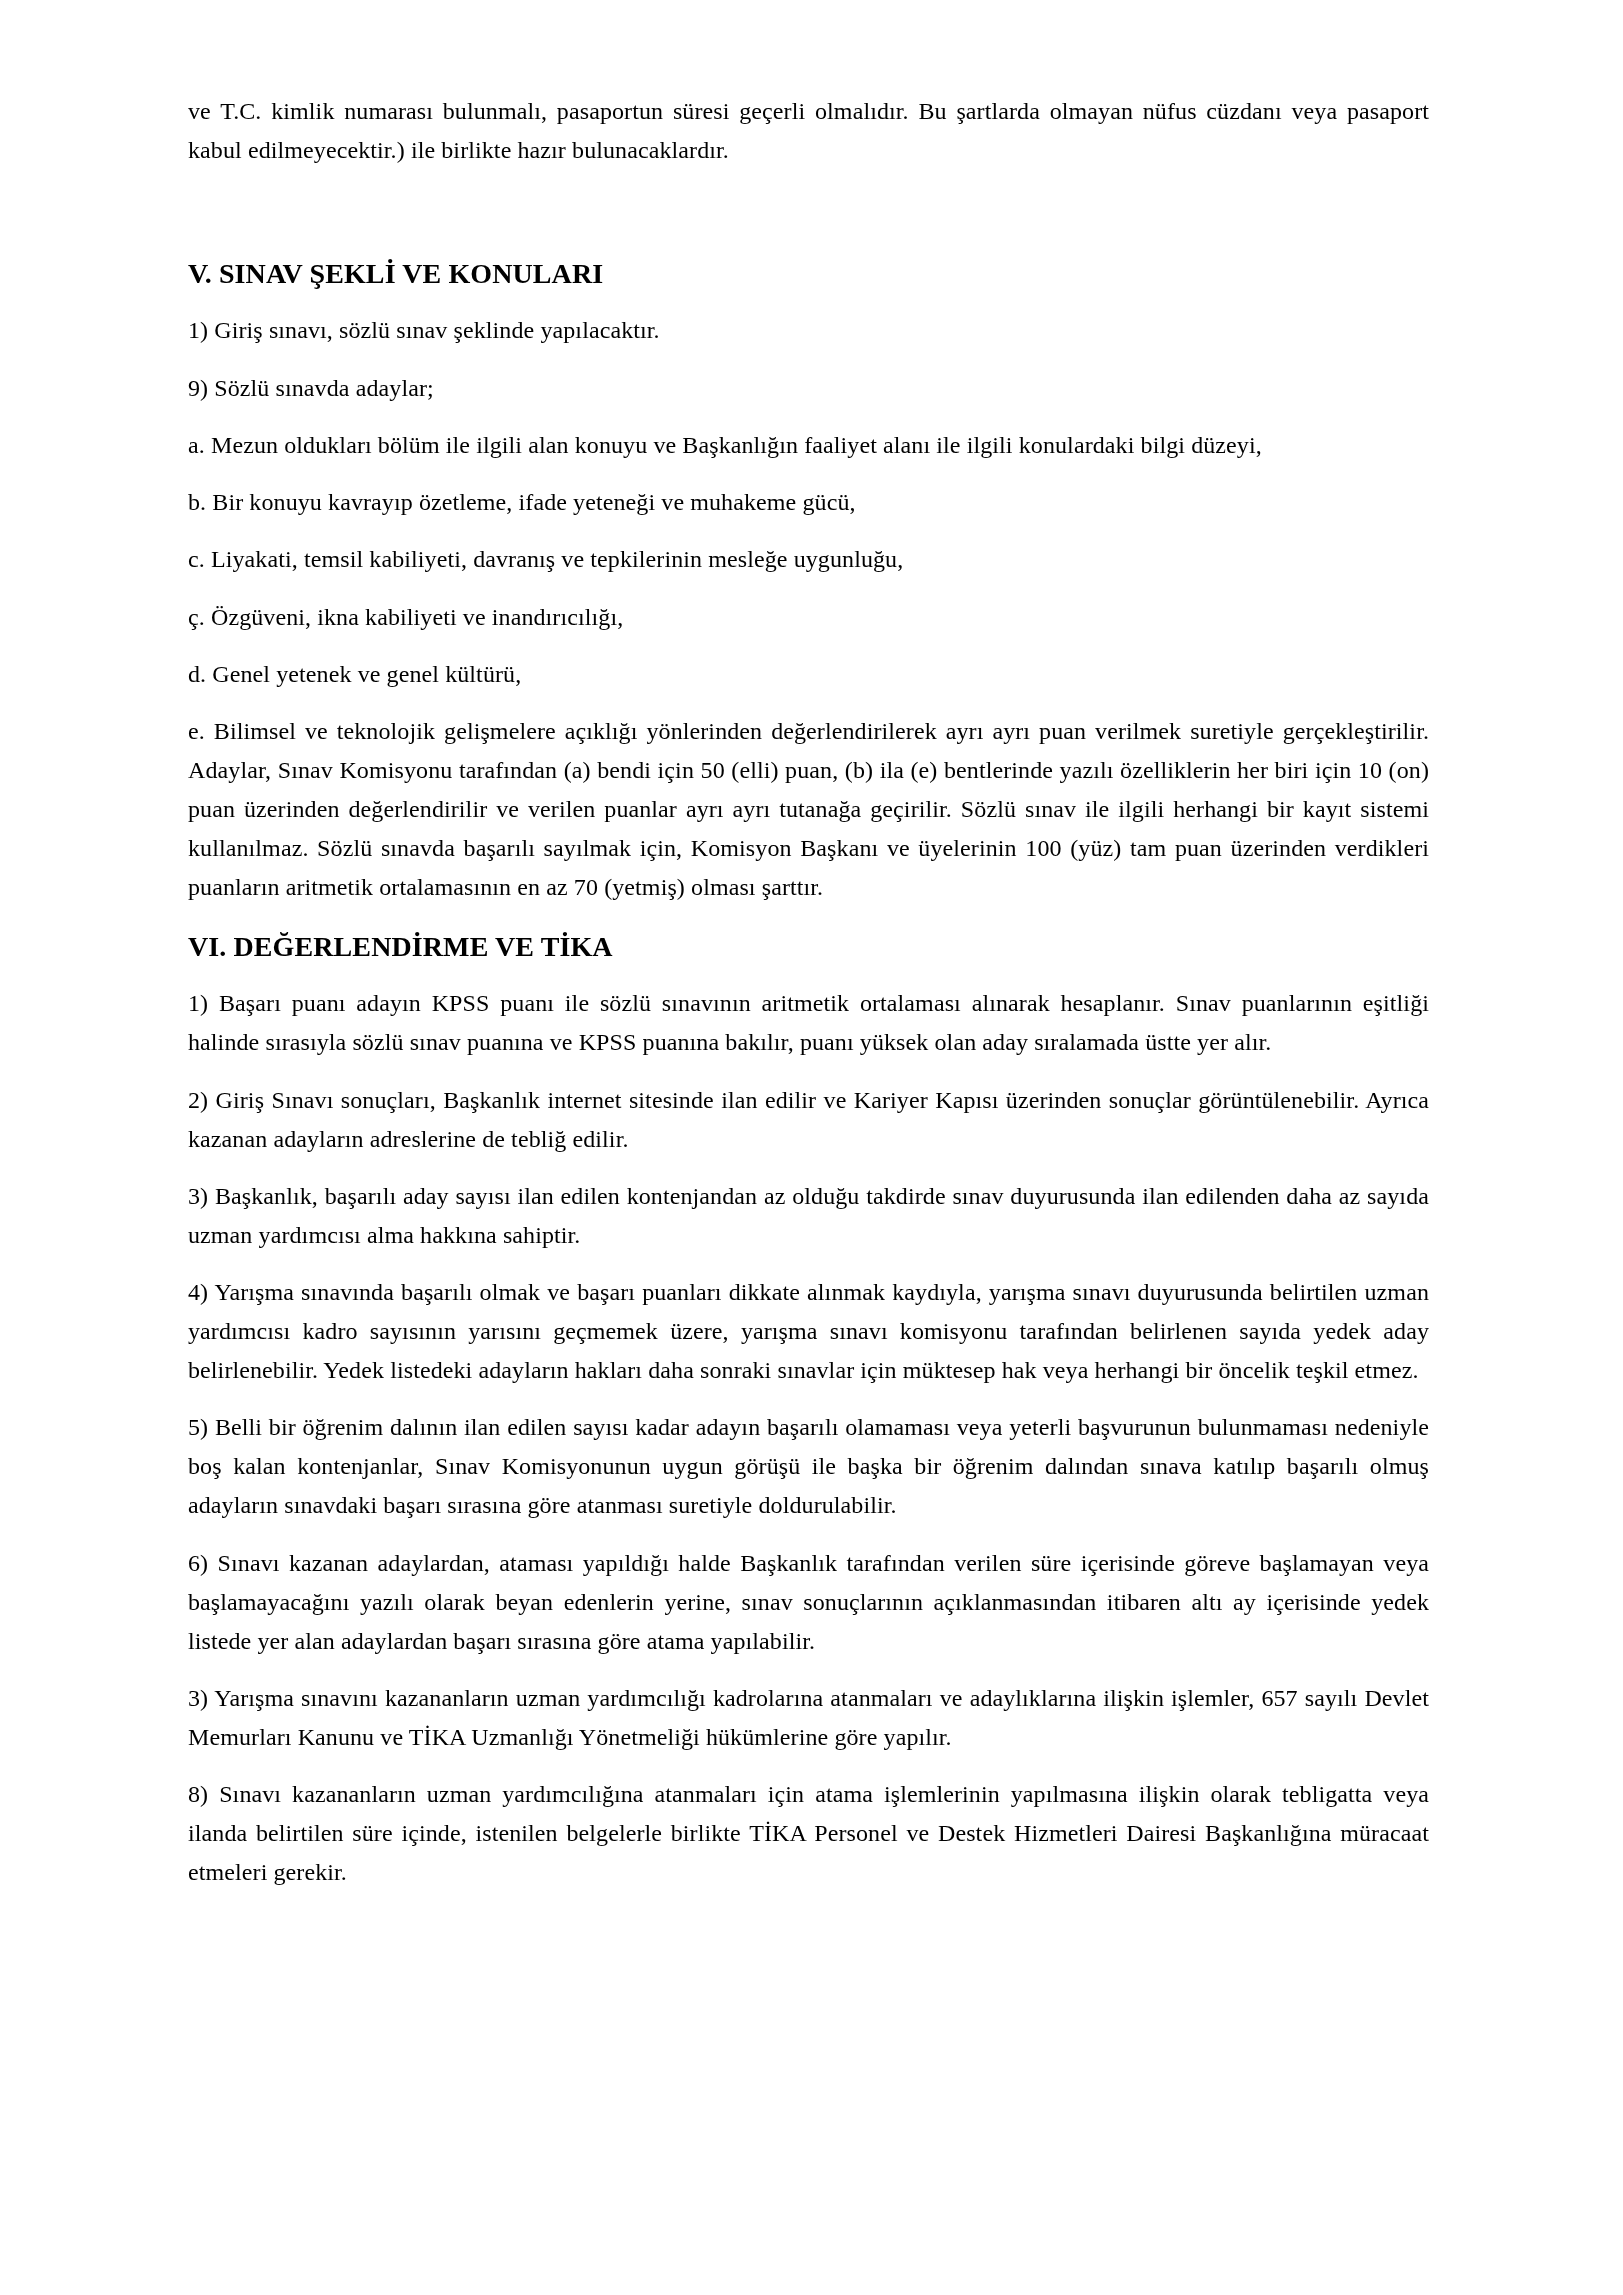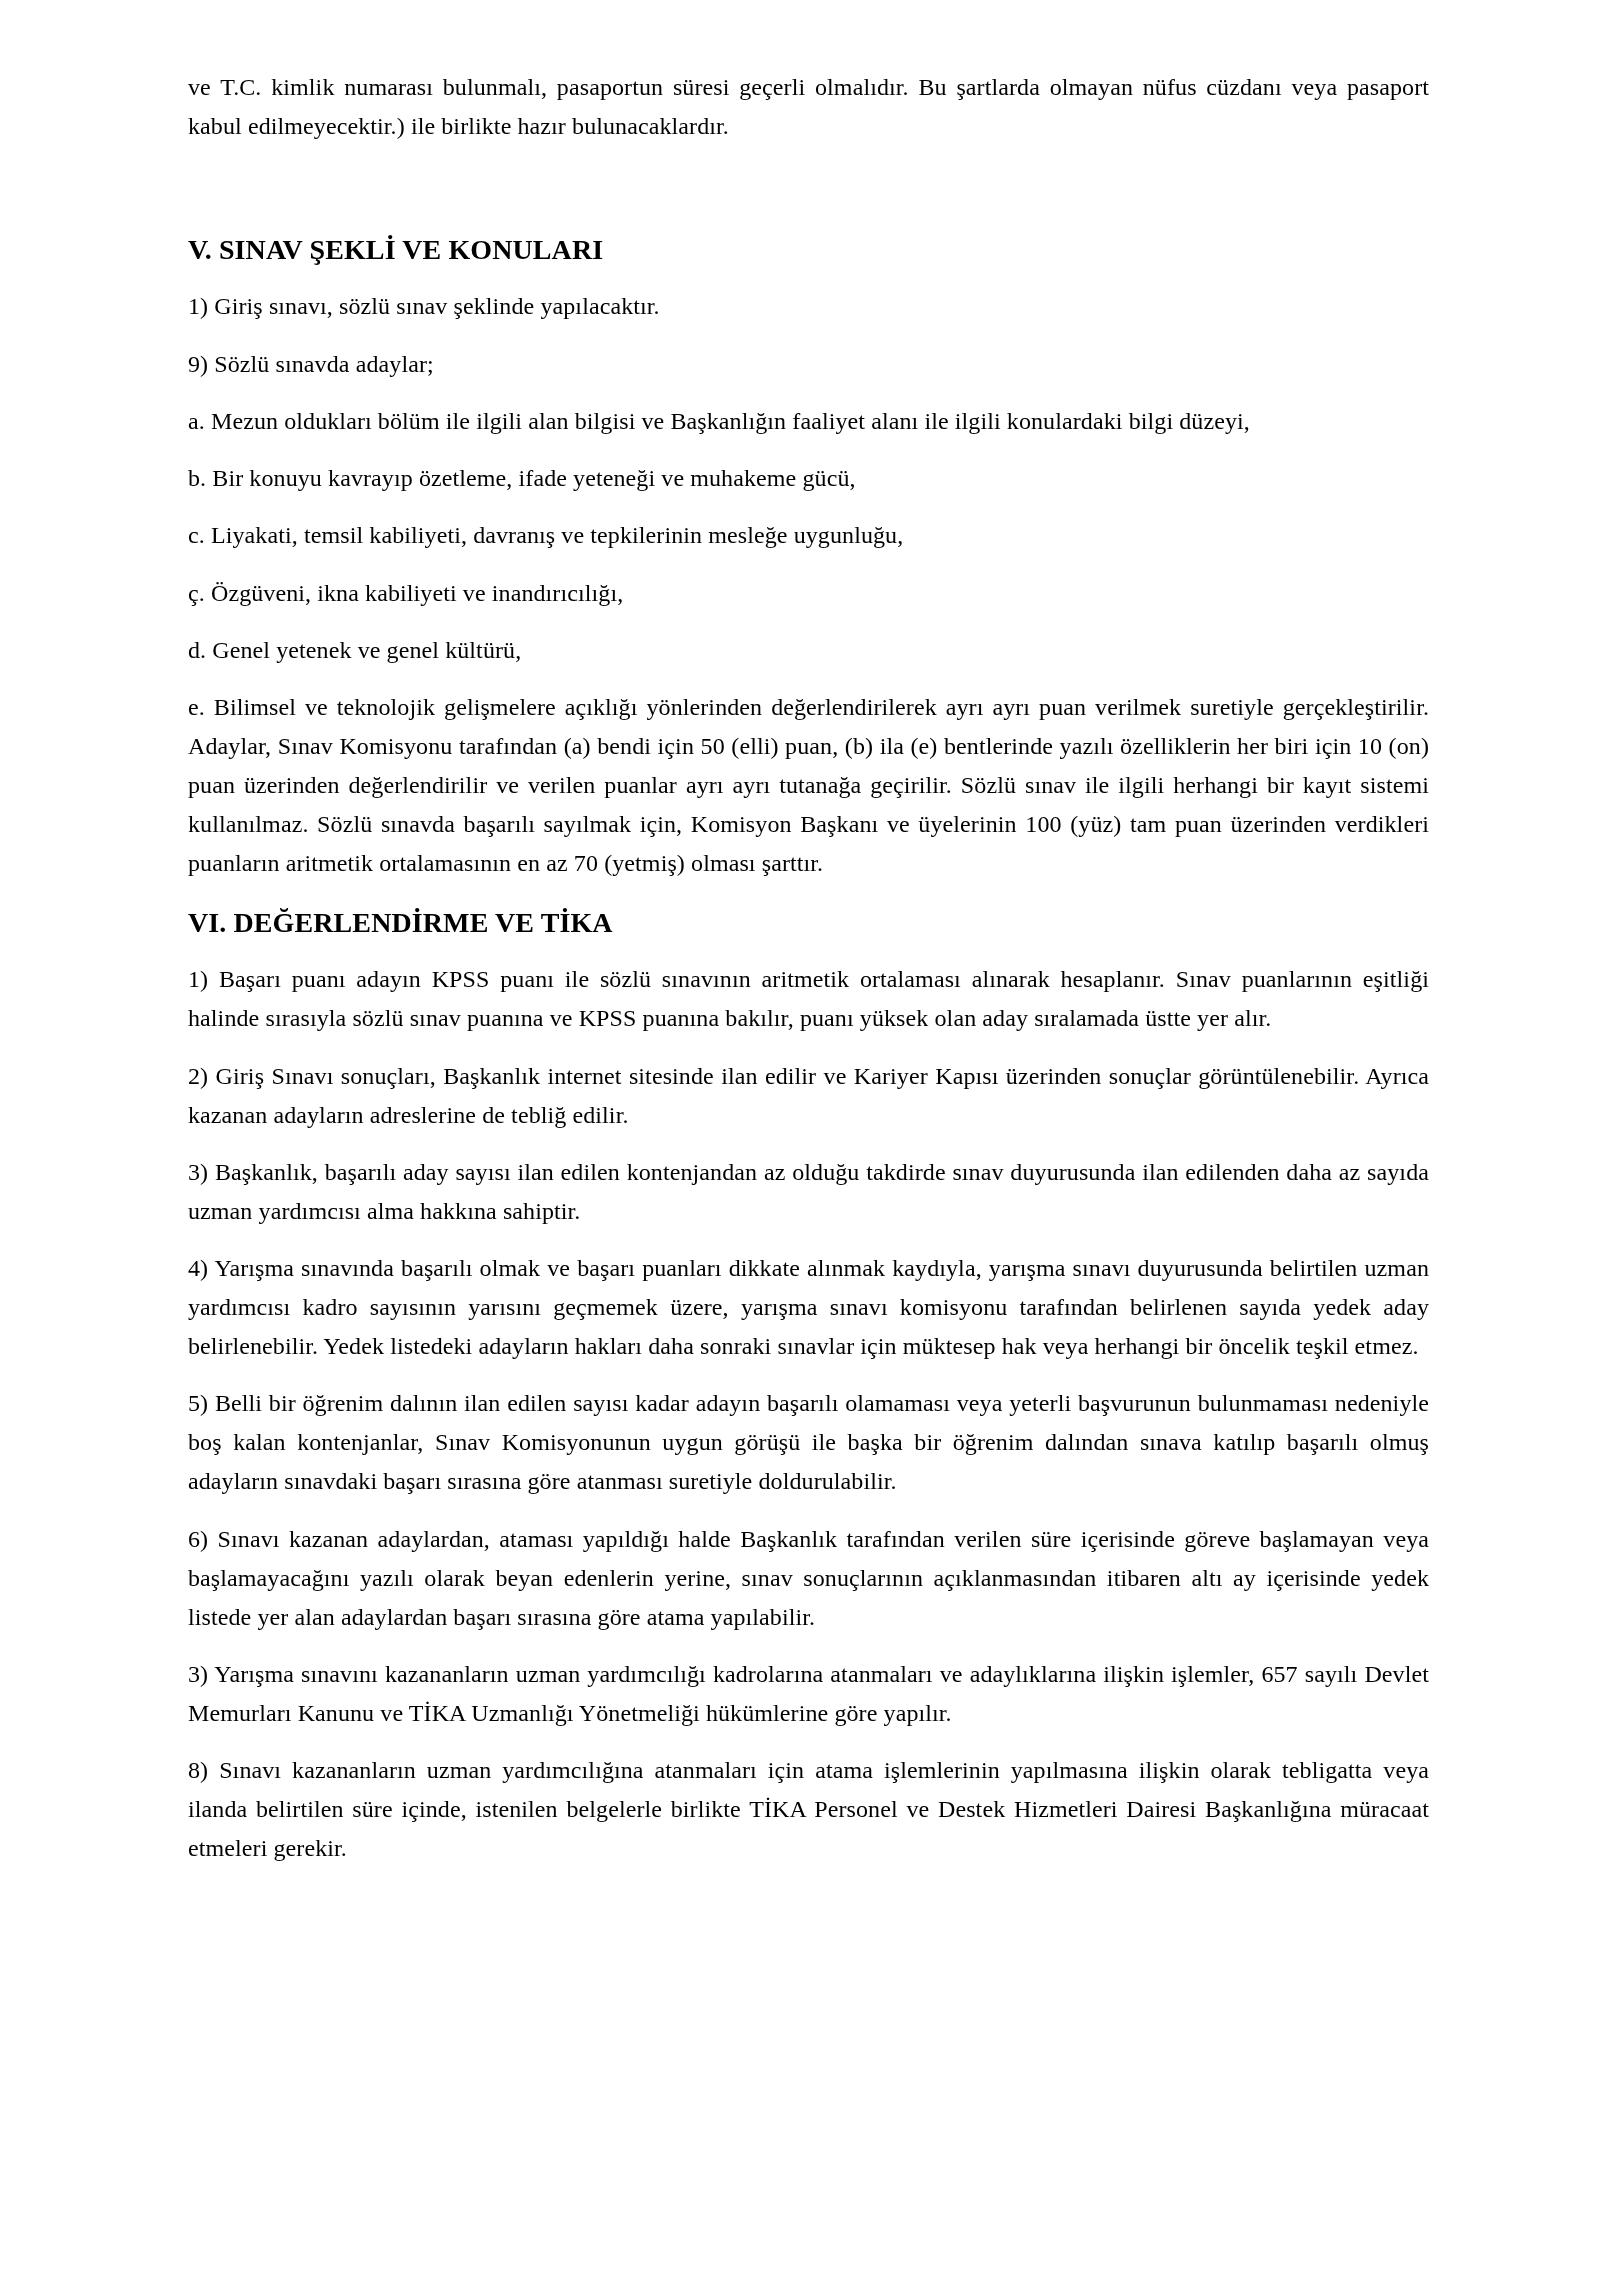--- a/index.html
+++ b/index.html
@@ -13,21 +13,21 @@
     font-family: "Liberation Serif", "DejaVu Serif", serif;
     color: #000000;
     -webkit-font-smoothing: antialiased;
   }
 
   .page {
     position: relative;
     width: 1623px;
     height: 2295px;
     box-sizing: border-box;
-    padding: 68px 194px 0 188px;
+    padding: 92px 194px 0 188px;
     background: #ffffff;
   }
 
   .doc-body {
     width: 1241px;
   }
 
   
   p.para {
     margin: 0 0 0 0;
@@ -71,21 +71,21 @@
 
     <h2 class="heading">V. SINAV ŞEKLİ VE KONULARI</h2>
 
     <div class="gap-head"></div>
     <p class="para left">1) Giriş sınavı, sözlü sınav şeklinde yapılacaktır.</p>
 
     <div class="gap-item"></div>
     <p class="para left">9) Sözlü sınavda adaylar;</p>
 
     <div class="gap-item"></div>
-    <p class="para left">a. Mezun oldukları bölüm ile ilgili alan bilgisi ve Başkanlığın faaliyet alanı ile ilgili konulardaki bilgi düzeyi,</p>
+    <p class="para left">a. Mezun oldukları bölüm ile ilgili alan konuyu ve Başkanlığın faaliyet alanı ile ilgili konulardaki bilgi düzeyi,</p>
 
     <div class="gap-item"></div>
     <p class="para left">b. Bir konuyu kavrayıp özetleme, ifade yeteneği ve muhakeme gücü,</p>
 
     <div class="gap-item"></div>
     <p class="para left">c. Liyakati, temsil kabiliyeti, davranış ve tepkilerinin mesleğe uygunluğu,</p>
 
     <div class="gap-item"></div>
     <p class="para left">ç. Özgüveni, ikna kabiliyeti ve inandırıcılığı,</p>
 

